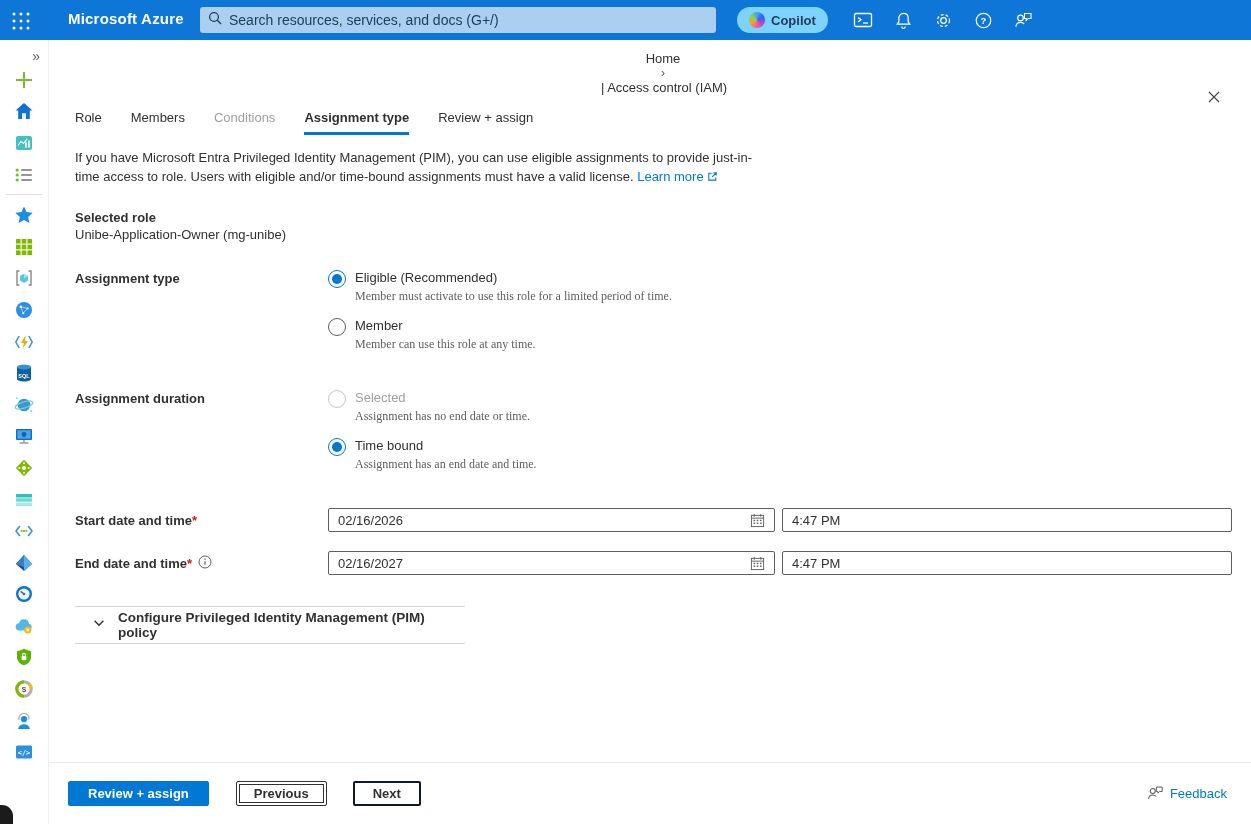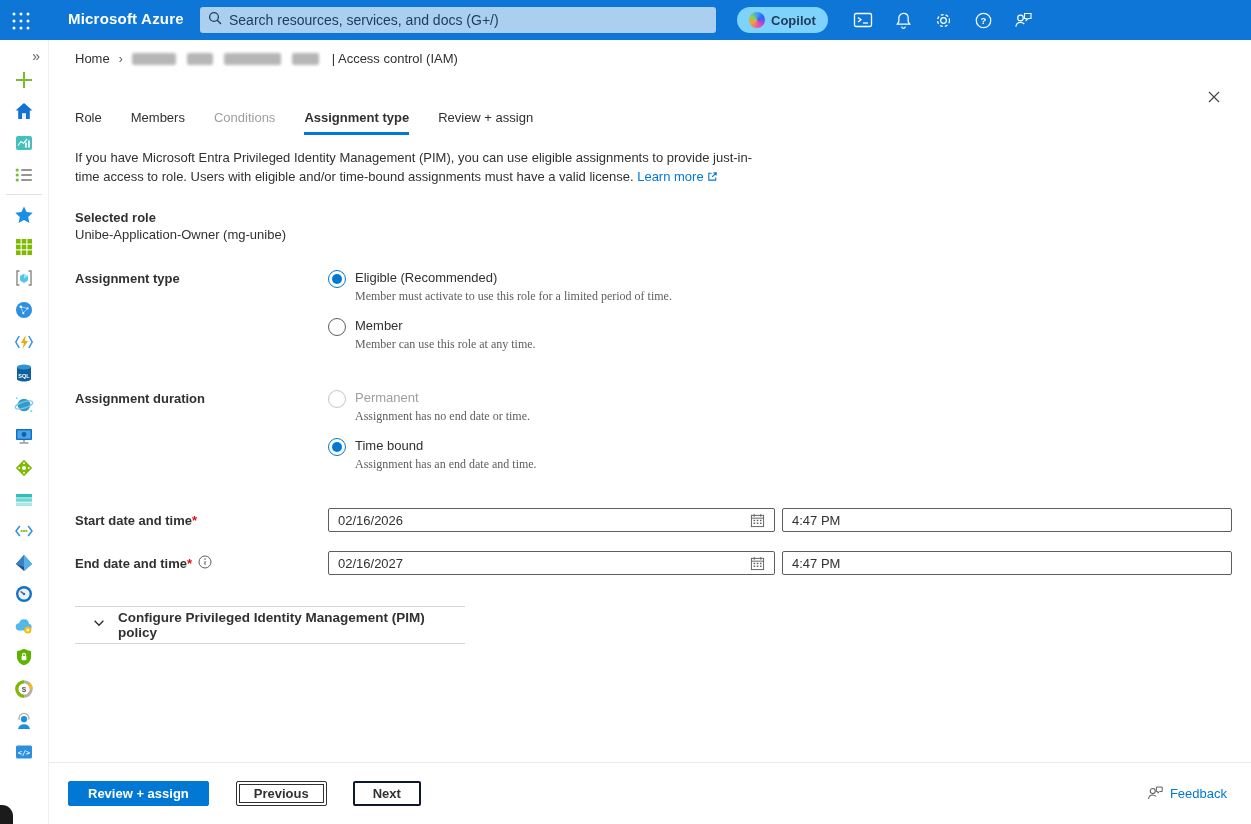--- a/index.html
+++ b/index.html
@@ -30,21 +30,21 @@
   .sb-collapse { height:24px; display:flex; justify-content:flex-end; align-items:center; padding:8px 8px 0 0;
                  color:#605e5c; font-size:14px; cursor:pointer; user-select:none; }
   .sb-item { width:48px; height:31.6px; display:flex; align-items:center; justify-content:center; cursor:pointer; }
   .sb-icon { width:20px; height:20px; display:block; }
   .sb-icon svg { display:block; }
   .sb-divider { height:1px; background:#e1dfdd; margin:4px 6px; }
 
   
   .content { position:absolute; top:40px; left:48px; width:1203px; height:784px; background:#fff; padding:0 0 0 27px; }
 
-  .breadcrumb { padding-top:11px; height:26px; display:flex; align-items:center; font-size:13px; color:#323130; }
+  .breadcrumb { padding-top:11px; height:26px; display:flex; align-items:center; font-size:13px; color:#323130;flex-direction:column; }
   .crumb-home { cursor:pointer; }
   .crumb-sep { color:#605e5c; margin:0 9px; font-size:12px; }
   .redact { display:inline-block; height:12px; background:#b6b6b6; border-radius:2px; filter:blur(1.6px); margin-right:11px; }
   .r1{width:44px}.r2{width:26px}.r3{width:57px}.r4{width:27px}
   .crumb-suffix { margin-left:2px; }
 
   .title-row { margin-top:9px; display:flex; align-items:center; }
   h1.page-title { font-size:24px; font-weight:bold; color:#201f1e; letter-spacing:.2px; }
   .more-btn { margin-left:33px; color:#605e5c; font-size:15px; letter-spacing:1px; cursor:pointer; }
   .close-btn { position:absolute; right:24px; top:44px; width:26px; height:26px; display:flex; align-items:center;
@@ -473,21 +473,21 @@
           </div>
         </div>
       </div>
 
       <div class="form-row row-duration">
         <div class="form-label">Assignment duration</div>
         <div class="field-area">
           <div class="radio-opt disabled">
             <span class="radio-circle"></span>
             <div>
-              <div class="radio-label">Permanent</div>
+              <div class="radio-label">Selected</div>
               <div class="radio-desc">Assignment has no end date or time.</div>
             </div>
           </div>
           <div class="radio-opt selected">
             <span class="radio-circle"></span>
             <div>
               <div class="radio-label">Time bound</div>
               <div class="radio-desc">Assignment has an end date and time.</div>
             </div>
           </div>

